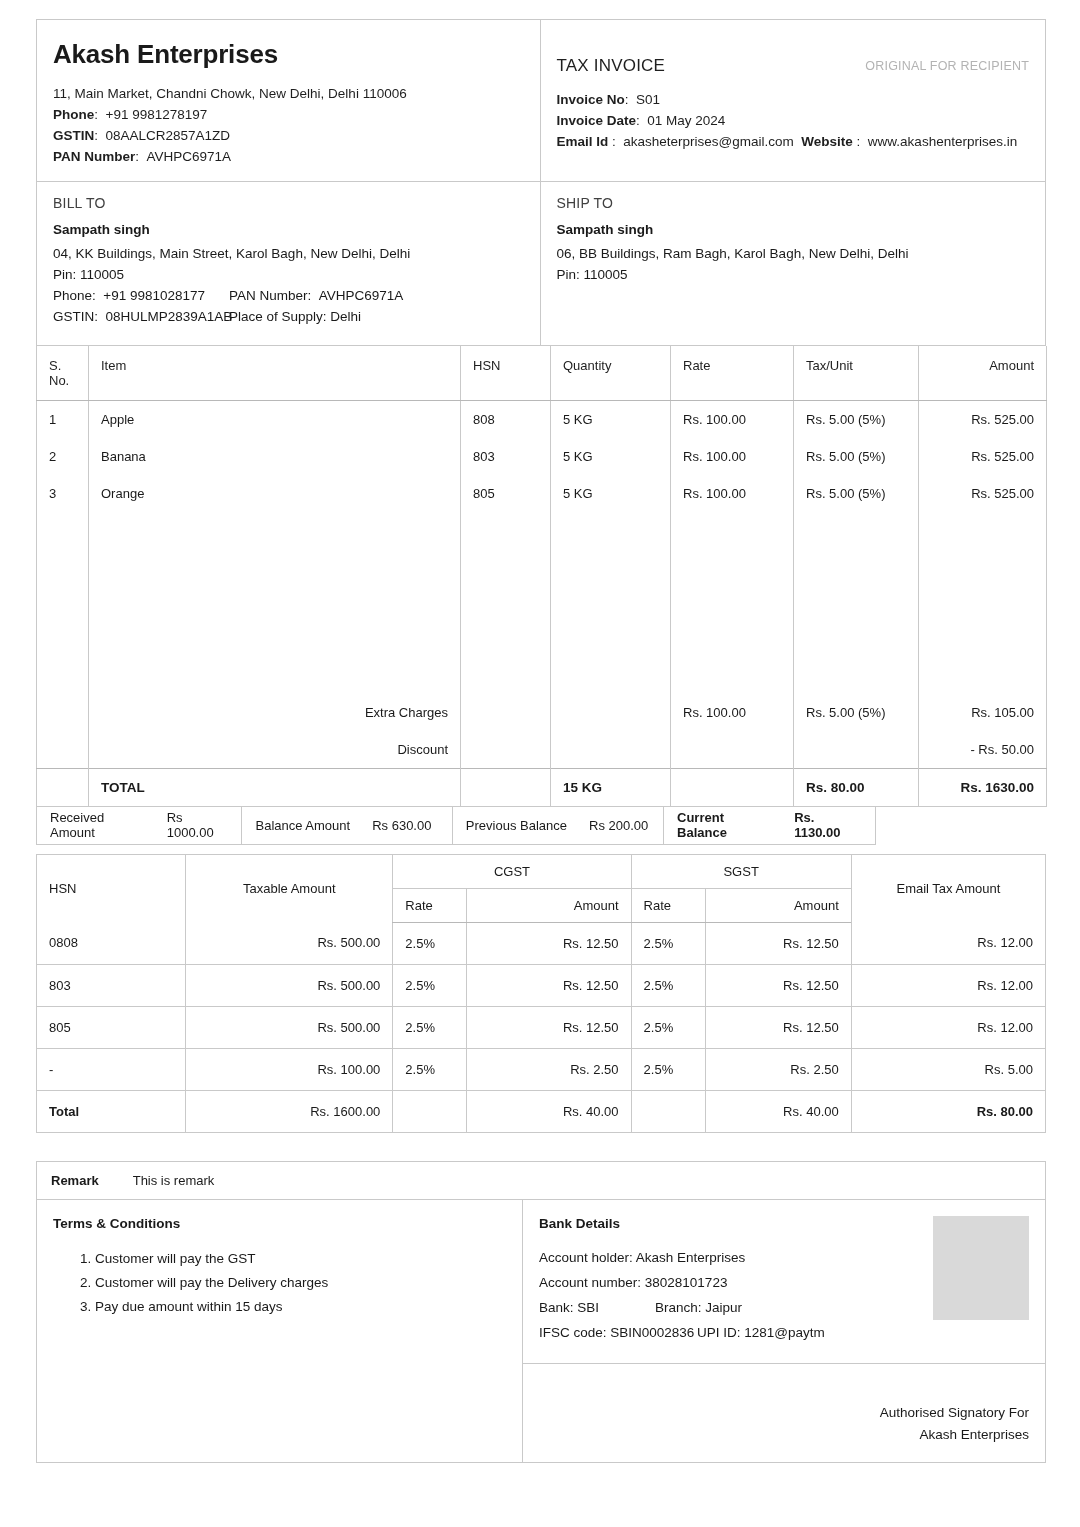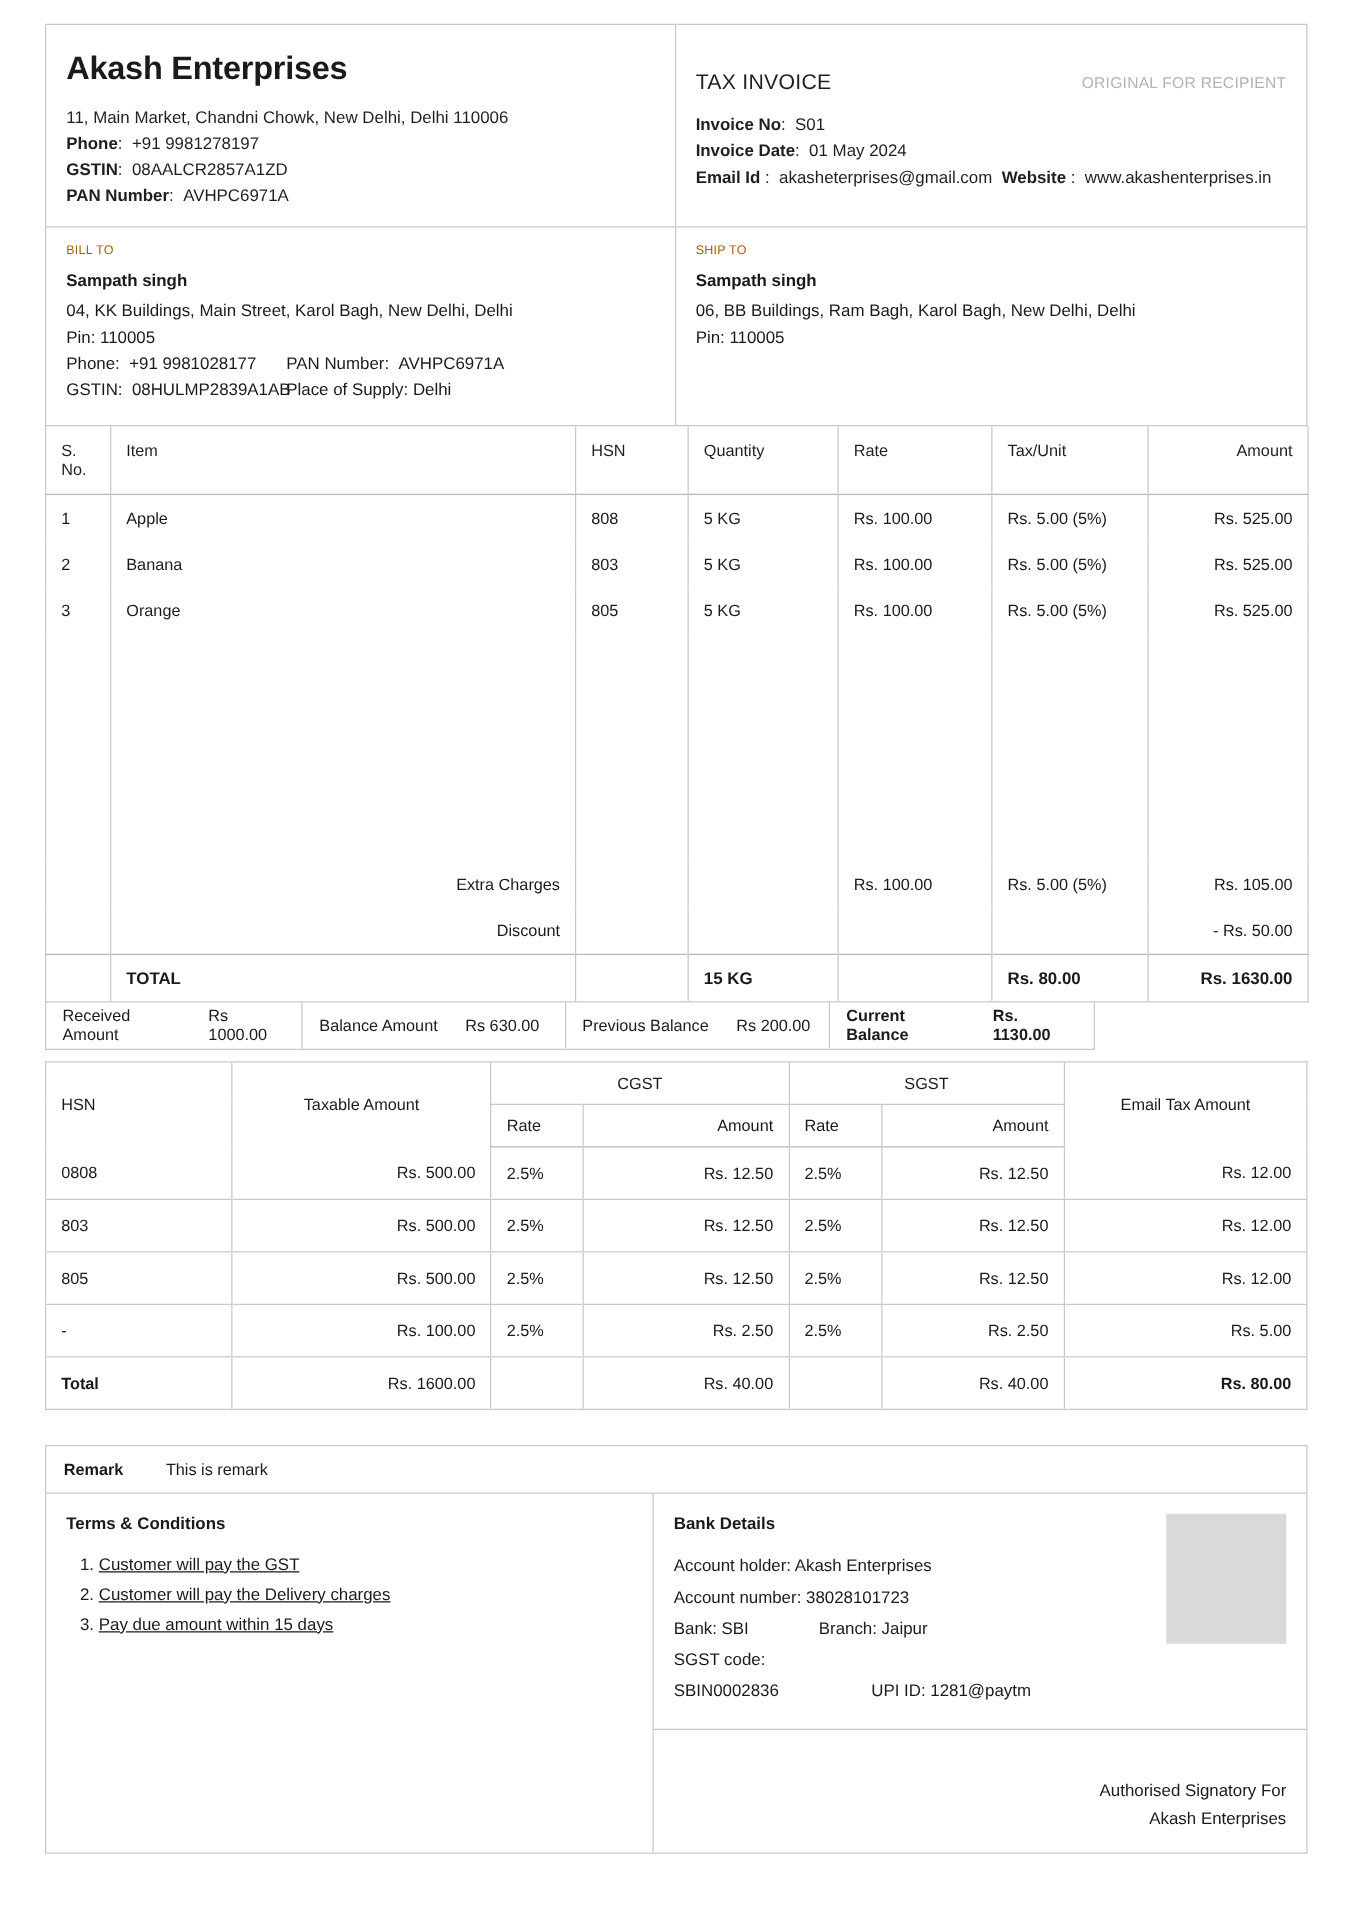--- a/index.html
+++ b/index.html
@@ -35,21 +35,21 @@
   .lbl { font-weight: bold; }
 
   .ti-row { display: flex; align-items: flex-start; justify-content: space-between; margin-bottom: 13px; margin-top: 16px; }
   .ti-title { font-size: 17px; letter-spacing: 0.2px; color: #1f1f1f; }
   .ti-orig { font-size: 12.5px; color: #b3b3b3; letter-spacing: 0.2px; padding-top: 3px; }
 
   
   .bs { display: flex; width: 1010px; border: 1px solid #c9c9c9; border-top: none; }
   .bs-left { width: 504px; padding: 13px 16px 18px 16px; border-right: 1px solid #c9c9c9; min-height: 137px; }
   .bs-right { width: 505px; padding: 13px 16px 18px 16px; min-height: 137px; }
-  .bs-head { font-size: 10px; color: #a16207; margin-bottom: 11px; letter-spacing: 0.2px; }
+  .bs-head { font-size: 14px; color: #404040; margin-bottom: 11px; letter-spacing: 0.2px; }
   .bs-name { font-size: 13.5px; font-weight: bold; margin-bottom: 6px; }
   .bs-line { font-size: 13.5px; line-height: 21px; }
   .bs-2col { display: flex; }
   .bs-2col > span:first-child { width: 176px; display: inline-block; }
 
   
   .items { border: 1px solid #c9c9c9; border-top: none; }
   .items col.c1 { width: 52px; }
   .items col.c2 { width: 372px; }
   .items col.c3 { width: 90px; }
@@ -100,21 +100,21 @@
   
   .bottom { border: 1px solid #c9c9c9; margin-top: 28px; width: 1010px; }
   .remark { display: flex; align-items: center; height: 38px; padding: 0 14px; border-bottom: 1px solid #c9c9c9; font-size: 13px; }
   .remark .rv { margin-left: 34px; }
   .bot-cols { display: flex; }
   .bot-left { width: 486px; border-right: 1px solid #c9c9c9; padding: 16px 24px 20px 16px; min-height: 214px; }
   .bot-right { width: 522px; }
   .bot-right-top { display: flex; padding: 16px 16px 18px 16px; border-bottom: 1px solid #c9c9c9; }
   .bot-right-bot { padding: 38px 16px 16px 16px; min-height: 84px; text-align: right; }
   .sec-title { font-size: 13.5px; font-weight: bold; margin-bottom: 14px; }
-  .terms { margin: 0; padding-left: 26px; text-decoration: underline; }
+  .terms { margin: 16px; padding-left: 26px; }
   .terms li { font-size: 13.5px; line-height: 24px; }
   .bank-lines { flex: 1; }
   .bank-line { font-size: 13.5px; line-height: 25px; }
   .bank-line .sp2 { display: inline-block; width: 116px; }
   .logo-box { width: 96px; height: 104px; background: #d9d9d9; margin-left: 10px; flex: none; }
   .sign-line { font-size: 13.5px; line-height: 22px; }
 </style>
 </head>
 <body>
 
@@ -373,21 +373,21 @@
         <div class="bot-right">
           <div class="bot-right-top">
             <div class="bank-lines">
               <div class="sec-title">Bank Details</div>
               <div class="bank-line">Account holder: Akash Enterprises</div>
               <div class="bank-line">Account number: 38028101723</div>
               <div class="bank-line">
                 <span class="sp2">Bank: SBI</span><span>Branch: Jaipur</span>
               </div>
               <div class="bank-line">
-                <span class="sp2" style="width:158px">SGST code: SBIN0002836</span><span>UPI ID: 1281@paytm</span>
+                <span class="sp2" style="width:158px">IFSC code: SBIN0002836</span><span>UPI ID: 1281@paytm</span>
               </div>
             </div>
             <div class="logo-box"></div>
           </div>
           <div class="bot-right-bot">
             <div class="sign-line">Authorised Signatory For</div>
             <div class="sign-line">Akash Enterprises</div>
           </div>
         </div>
       </div>

